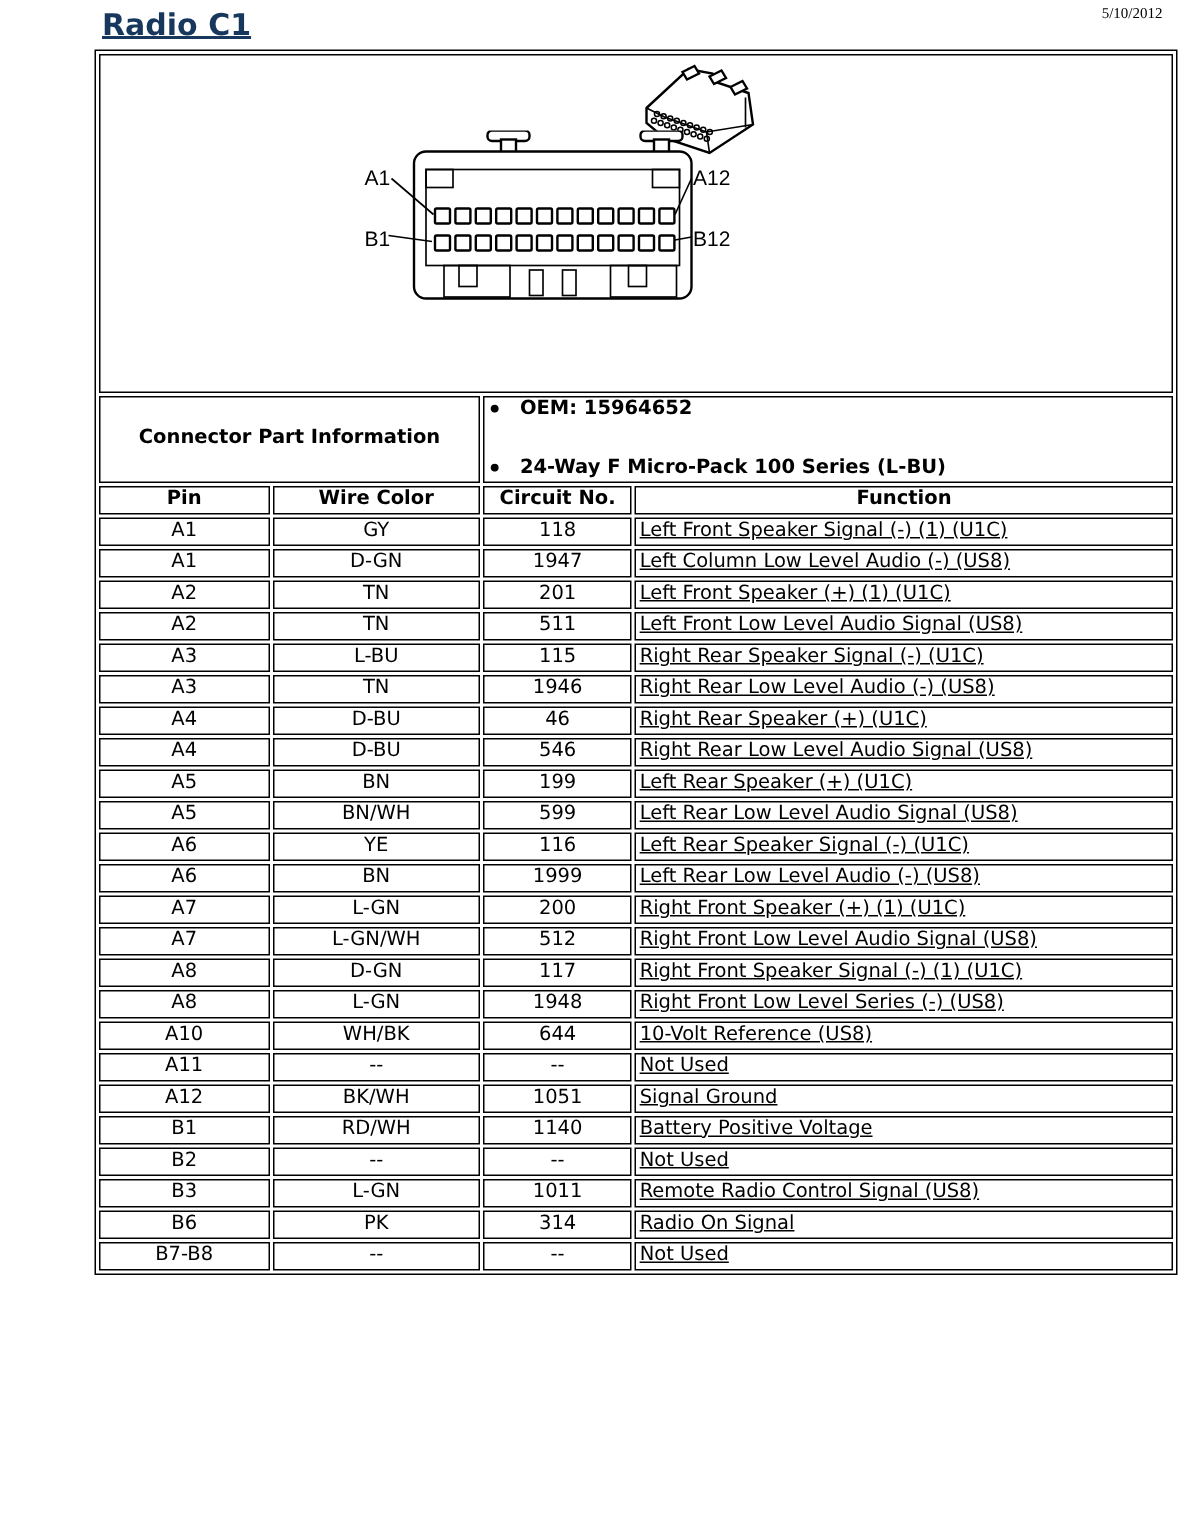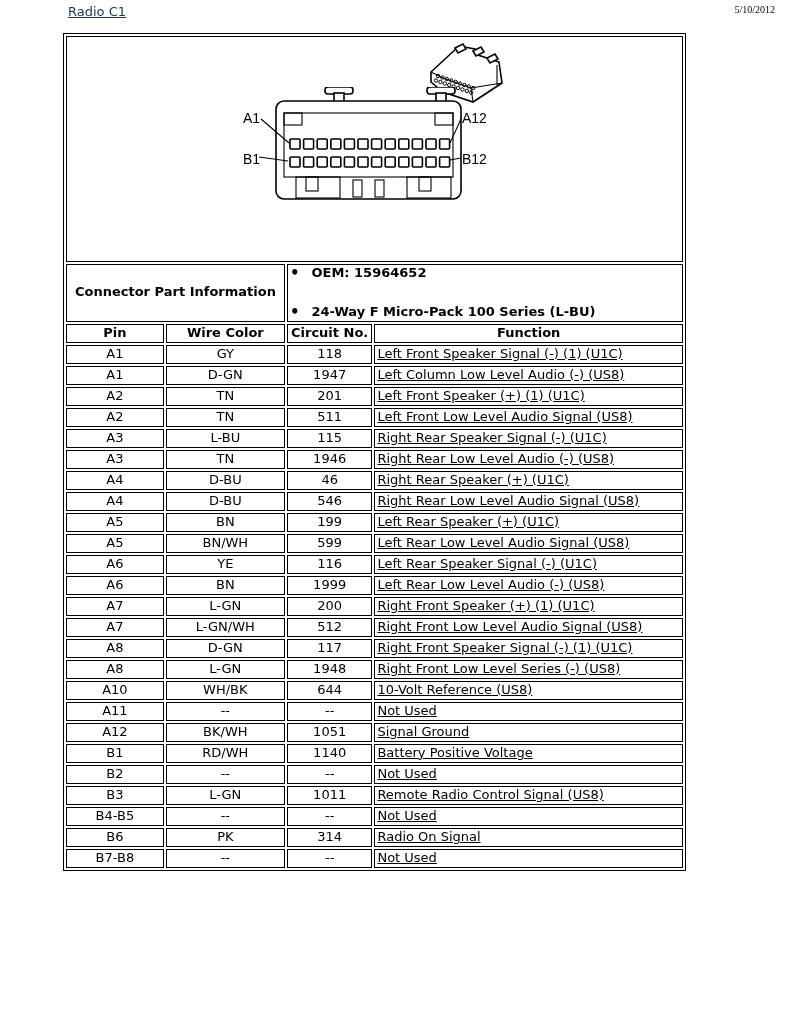--- a/index.html
+++ b/index.html
@@ -1,20 +1,20 @@
 <!DOCTYPE html>
 <html><head>
 <meta charset="utf-8">
 <style>
   html,body{margin:0;padding:0;background:#fff;}
   body{width:791px;height:1024px;position:relative;font-family:"DejaVu Sans",sans-serif;color:#000;}
   .header{position:absolute;top:4px;left:68px;right:16px;display:flex;justify-content:space-between;align-items:flex-start;}
-  .page-title{font-size:13px;font-weight:normal;color:#17375D;text-decoration:underline;letter-spacing:0px;}
+  .page-title{font-size:20px;font-weight:bold;color:#17375D;text-decoration:underline;letter-spacing:0px;}
   .page-date{font-family:"Liberation Serif",serif;font-size:10px;color:#000;}
-  table.main{position:absolute;top:33px;left:63px;width:623px;border-collapse:separate;border-spacing:2px;border:1px solid #000;table-layout:fixed;background:#fff;}
+  table.main{position:absolute;top:33px;left:63px;width:722px;border-collapse:separate;border-spacing:2px;border:1px solid #000;table-layout:fixed;background:#fff;}
   table.main td, table.main th{border:1px solid #000;font-size:13px;padding:0 2px;height:17px;line-height:1.3;overflow:hidden;white-space:nowrap;background:#fff;}
   col.c-pin{width:16%;} col.c-wire{width:19.5%;} col.c-circ{width:14%;} col.c-fn{width:50.5%;}
   td.diagram-cell{height:224px;padding:0;vertical-align:top;}
   .diagram-wrap{position:relative;width:100%;height:224px;}
   .face-svg{position:absolute;left:172px;top:50px;}
   .iso-svg{position:absolute;left:356px;top:1px;}
   .pin-label{font-family:"Liberation Sans",sans-serif;font-size:14px;fill:#000;}
   td.partinfo-label{height:62px;text-align:center;vertical-align:middle;font-weight:bold;white-space:normal;}
   td.partinfo-bullets{height:62px;vertical-align:middle;padding:7px 4px 7px 26px;}
   .bullet-line{display:flex;align-items:center;gap:12px;font-weight:bold;}
@@ -284,26 +284,20 @@
         <td class="c">--</td>
         <td class="fn">Not Used</td>
       </tr>
       <tr>
         <td class="c">B3</td>
         <td class="c">L-GN</td>
         <td class="c">1011</td>
         <td class="fn">Remote Radio Control Signal (US8)</td>
       </tr>
       <tr>
-        <td class="c">B4-B5</td>
-        <td class="c">--</td>
-        <td class="c">--</td>
-        <td class="fn">Not Used</td>
-      </tr>
-      <tr>
         <td class="c">B6</td>
         <td class="c">PK</td>
         <td class="c">314</td>
         <td class="fn">Radio On Signal</td>
       </tr>
       <tr>
         <td class="c">B7-B8</td>
         <td class="c">--</td>
         <td class="c">--</td>
         <td class="fn">Not Used</td>

